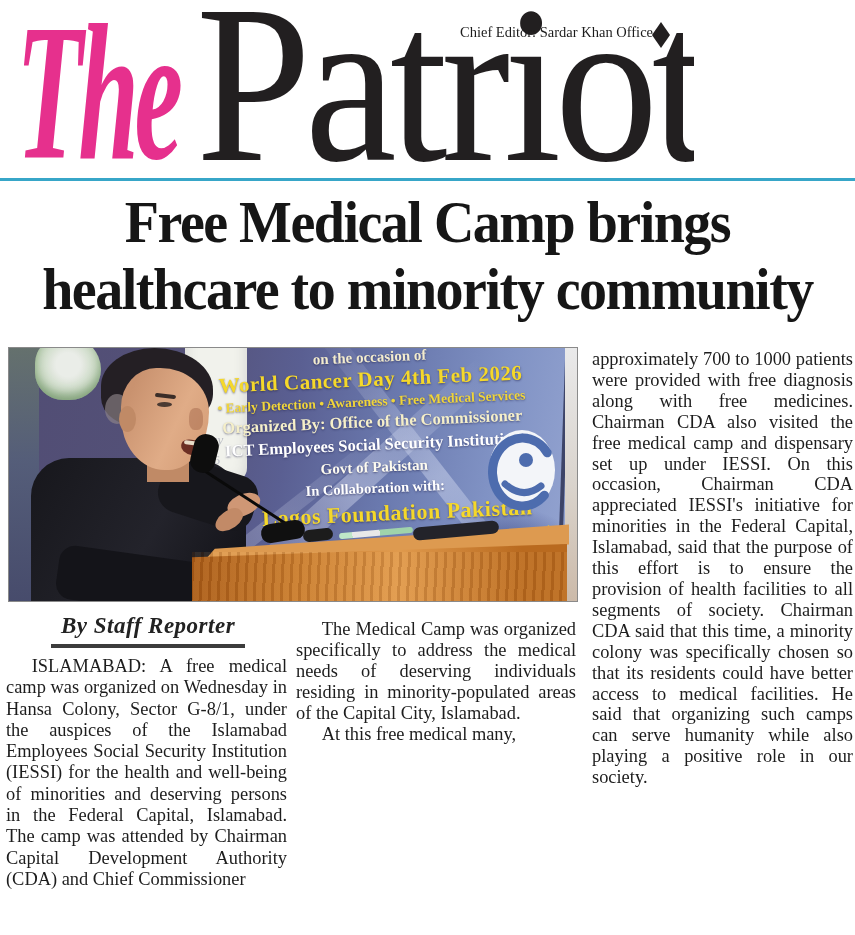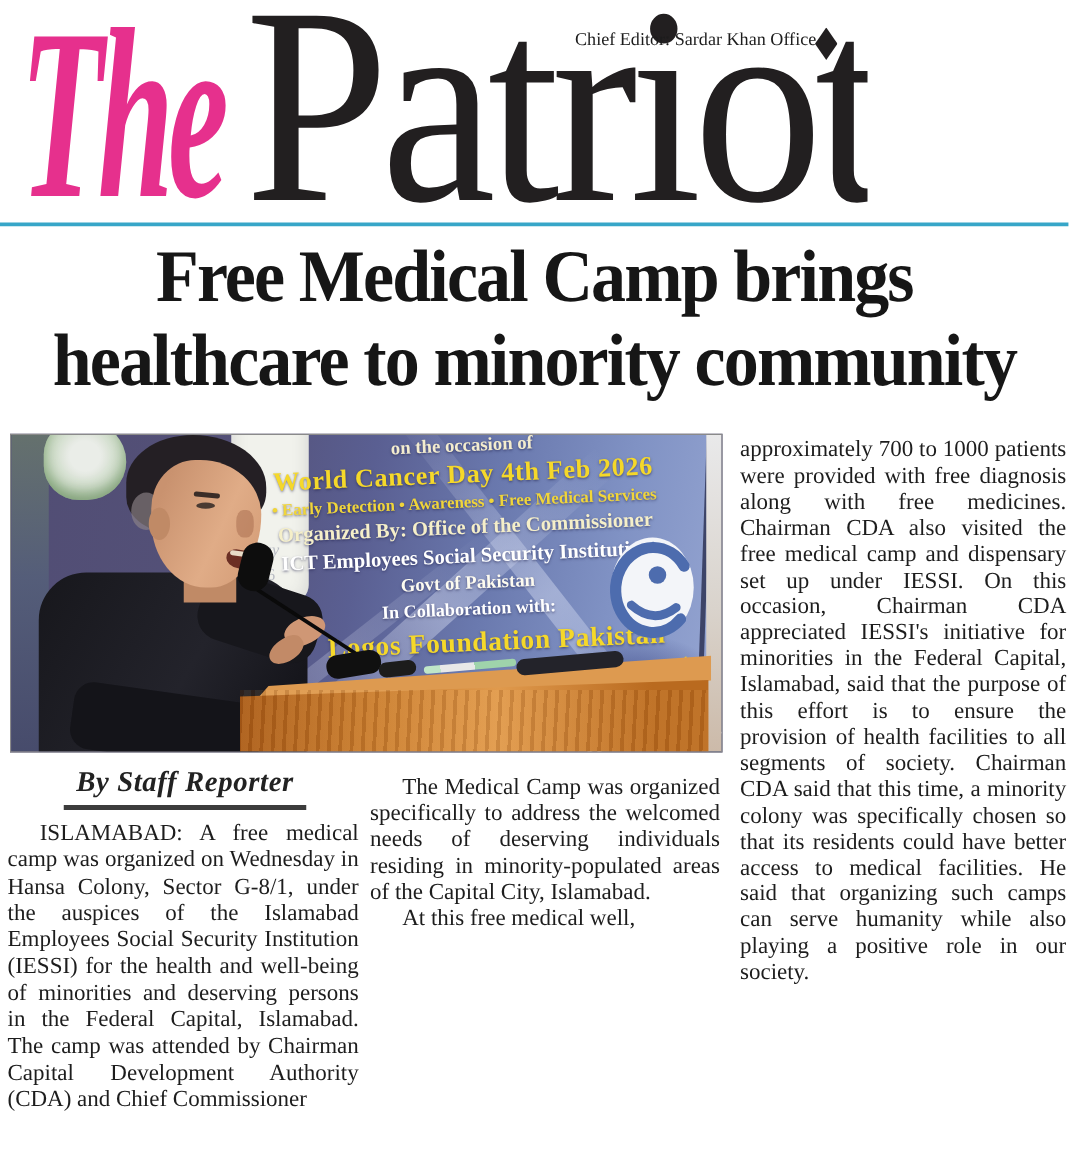--- a/index.html
+++ b/index.html
@@ -226,20 +226,20 @@
   </figure>
 
   <div class="byline-wrap">
     <span class="byline">By Staff Reporter</span>
   </div>
 
   <div class="col col1">
     <p class="indent">ISLAMABAD: A free medical camp was organized on Wednesday in Hansa Colony, Sector G-8/1, under the auspices of the Islamabad Employees Social Security Institution (IESSI) for the health and well-being of minorities and deserving persons in the Federal Capital, Islamabad. The camp was attended by Chairman Capital Development Authority (CDA) and Chief Commissioner</p>
   </div>
   <div class="col col2">
-    <p class="indent">The Medical Camp was organized specifically to address the welcomed needs of deserving individuals residing in minority-populated areas of the Capital City, Islamabad.</p>
-    <p class="indent">At this free medical well,</p>
+    <p class="indent">The Medical Camp was organized specifically to address the medical needs of deserving individuals residing in minority-populated areas of the Capital City, Islamabad.</p>
+    <p class="indent">At this free medical many,</p>
   </div>
   <div class="col col3">
     <p>approximately 700 to 1000 patients were provided with free diagnosis along with free medicines. Chairman CDA also visited the free medical camp and dispensary set up under IESSI. On this occasion, Chairman CDA appreciated IESSI's initiative for minorities in the Federal Capital, Islamabad, said that the purpose of this effort is to ensure the provision of health facilities to all segments of society. Chairman CDA said that this time, a minority colony was specifically chosen so that its residents could have better access to medical facilities. He said that organizing such camps can serve humanity while also playing a positive role in our society.</p>
   </div>
 
 </div>
 
 </body></html>

